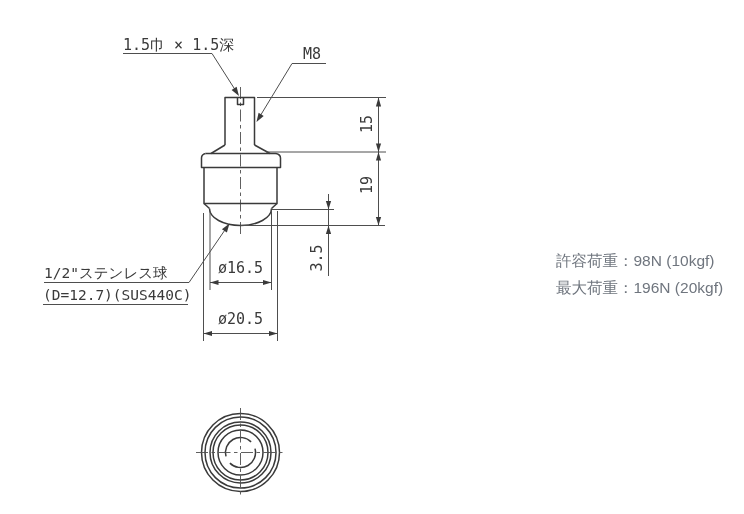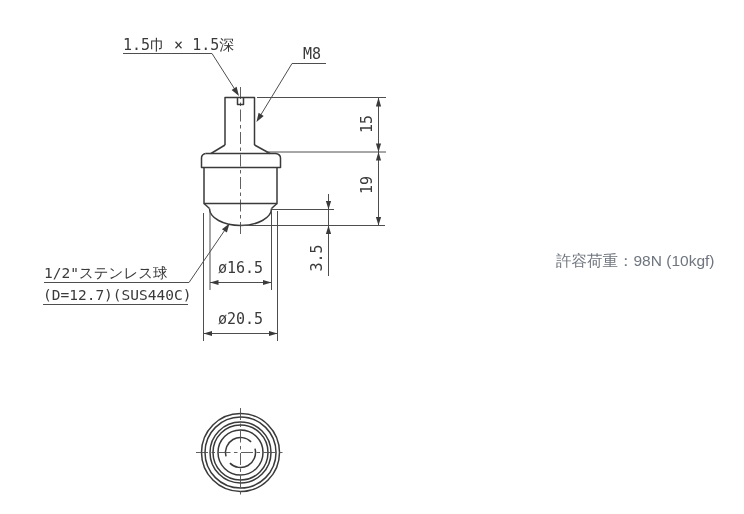--- a/index.html
+++ b/index.html
@@ -132,15 +132,16 @@
       <text class="dimtext" x="240.5" y="324" text-anchor="middle">ø20.5</text>
 
       <text class="dimtext-sm" x="44" y="278">1/2"ステンレス球</text>
 
       <text class="dimtext-sm" x="43" y="300">(D=12.7)(SUS440C)</text>
     </g>
   </svg>
 
   <div class="spec-panel">
     <div>許容荷重：98N (10kgf)</div>
+    <div>最大荷重：196N (20kgf)</div>
   </div>
 
 </div>
 
 </body></html>

